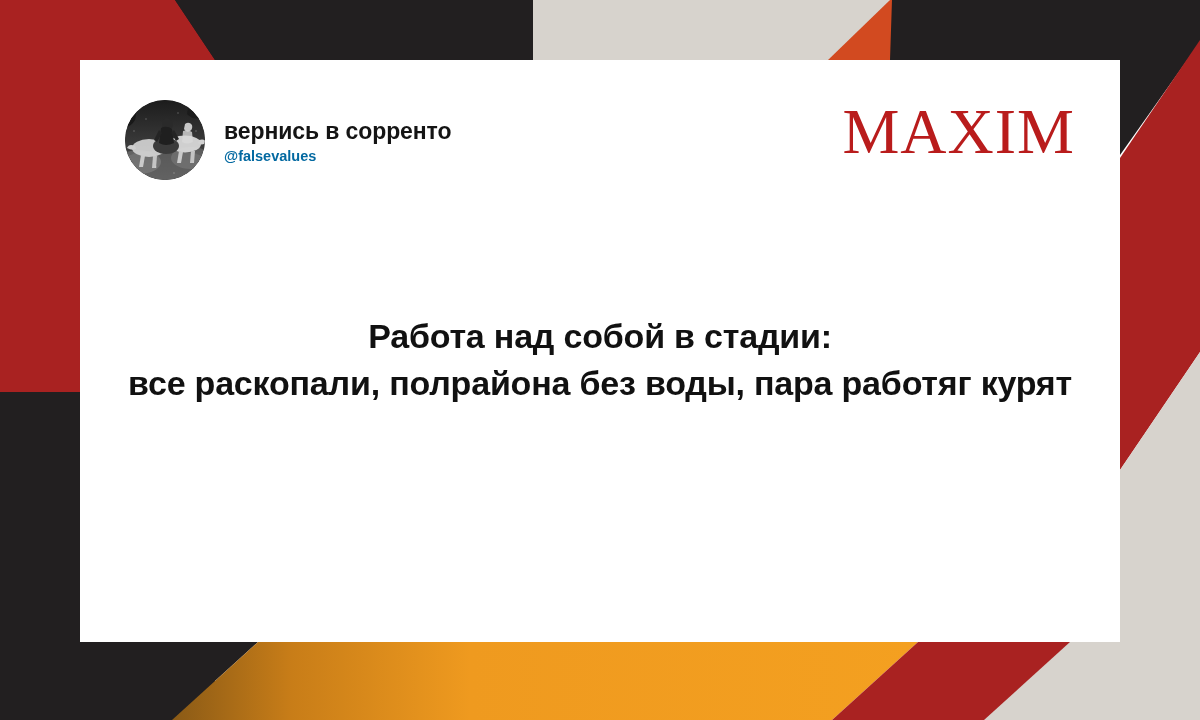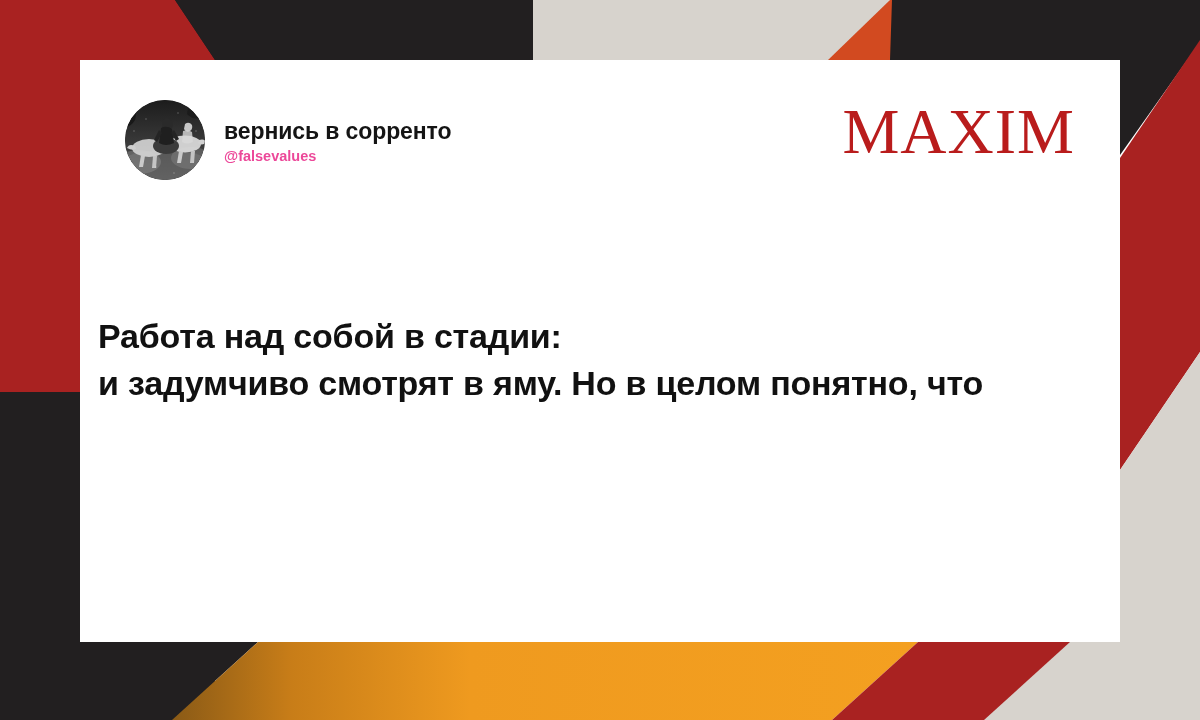--- a/index.html
+++ b/index.html
@@ -85,21 +85,21 @@
     font-weight: bold;
     color: #141414;
     letter-spacing: -0.1px;
     line-height: 1.1;
     white-space: nowrap;
   }
 
   .handle {
     font-size: 14.5px;
     font-weight: bold;
-    color: #ec4899;
+    color: #0369a1;
     line-height: 1.1;
     white-space: nowrap;
   }
 
   .brand-logo {
     font-family: "Liberation Serif", serif;
     font-size: 64px;
     line-height: 0.95;
     color: #b91c1c;
     letter-spacing: 1px;
@@ -107,21 +107,21 @@
     padding-top: 2px;
     white-space: nowrap;
   }
 
   
   .quote {
     position: absolute;
     left: 0;
     right: 0;
     top: 253px;
-    text-align: left;
+    text-align: center;
     color: #111111;
     font-weight: bold;
     font-size: 34px;
     line-height: 47px;
     letter-spacing: -0.2px;
     padding: 0 18px;
   }
   .quote .ln { display: block; white-space: nowrap; }
 </style>
 </head>
@@ -232,19 +232,19 @@
             <div class="display-name">вернись в сорренто</div>
             <div class="handle">@falsevalues</div>
           </div>
         </div>
 
         <div class="brand-logo">MAXIM</div>
       </div>
 
       <div class="quote">
         <span class="ln">Работа над собой в стадии:</span>
-        <span class="ln">и задумчиво смотрят в яму. Но в целом понятно, что</span>
+        <span class="ln">все раскопали, полрайона без воды, пара работяг курят</span>
       </div>
 
     </div>
   </div>
 
 </div>
 
 </body></html>

